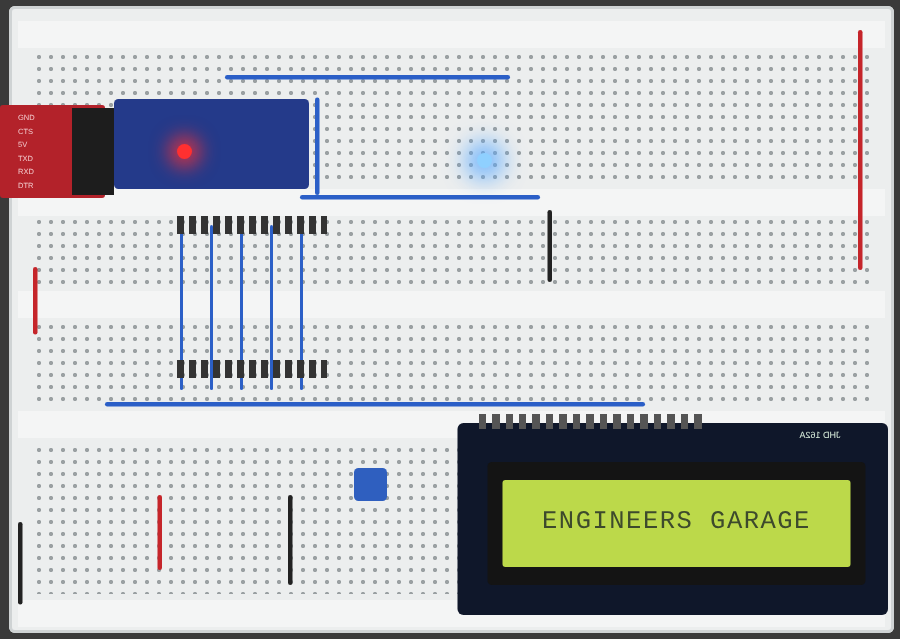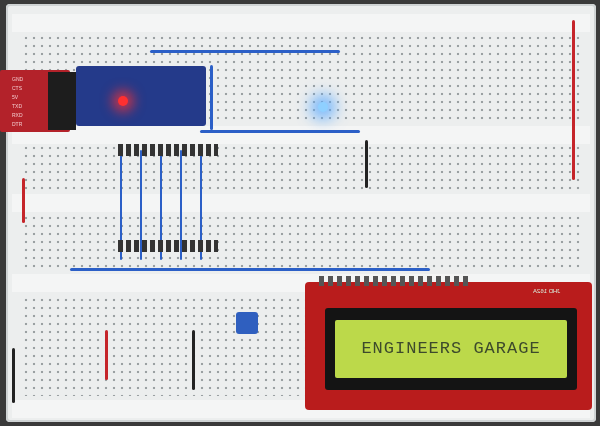--- a/index.html
+++ b/index.html
@@ -12,21 +12,21 @@
   .h1{top:30px}.h2{top:140px;height:48px}.h3{top:210px;height:58px}.h4{top:292px;height:100px}
   .ftdi{position:absolute;left:0;top:70px;width:70px;height:62px;background:#b3222a;border-radius:2px;}
   .ftdi-label{position:absolute;left:12px;font-size:5px;color:#f2c9cc;}
   .header{position:absolute;left:48px;top:72px;width:28px;height:58px;background:#1d1d1d;}
   .arduino{position:absolute;left:76px;top:66px;width:130px;height:60px;background:#243a8a;border-radius:3px;}
   .led-red{position:absolute;left:118px;top:96px;width:10px;height:10px;border-radius:50%;background:#ff3030;box-shadow:0 0 12px 6px rgba(255,50,50,.7);}
   .led-blue{position:absolute;left:318px;top:102px;width:10px;height:10px;border-radius:50%;background:#8fd0ff;box-shadow:0 0 14px 8px rgba(90,170,255,.75);}
   .wire{position:absolute;background:#2b5fc7;border-radius:2px;}
   .wire.red{background:#c5252a}.wire.black{background:#222}
   .pot{position:absolute;left:236px;top:312px;width:22px;height:22px;background:#2f5fbf;border-radius:3px;}
-  .lcd{position:absolute;left:305px;top:282px;width:287px;height:128px;background:#b91c1c;border-radius:4px;}
+  .lcd{position:absolute;left:305px;top:282px;width:287px;height:128px;background:#0f172a;border-radius:4px;}
   .lcd-bezel{position:absolute;left:20px;top:26px;width:252px;height:82px;background:#141414;border-radius:3px;}
   .lcd-screen{position:absolute;left:10px;top:12px;width:232px;height:58px;background:#bcd94a;border-radius:2px;display:flex;flex-direction:column;justify-content:center;}
   .lcd-line{font-family:"Liberation Mono",monospace;font-size:17px;color:#3d4a2c;text-align:center;letter-spacing:1px;line-height:22px;white-space:pre;}
   .lcd-model{position:absolute;right:32px;top:6px;font-size:6px;color:#d9eedc;transform:scaleX(-1);}
   .lcd-pins{position:absolute;left:14px;top:-6px;width:150px;height:10px;background:repeating-linear-gradient(90deg,#555 0 5px,transparent 5px 9px);}
   .ic-row{position:absolute;height:12px;background:repeating-linear-gradient(90deg,#333 0 5px,transparent 5px 8px);}
 </style>
 </head>
 <body>
 

